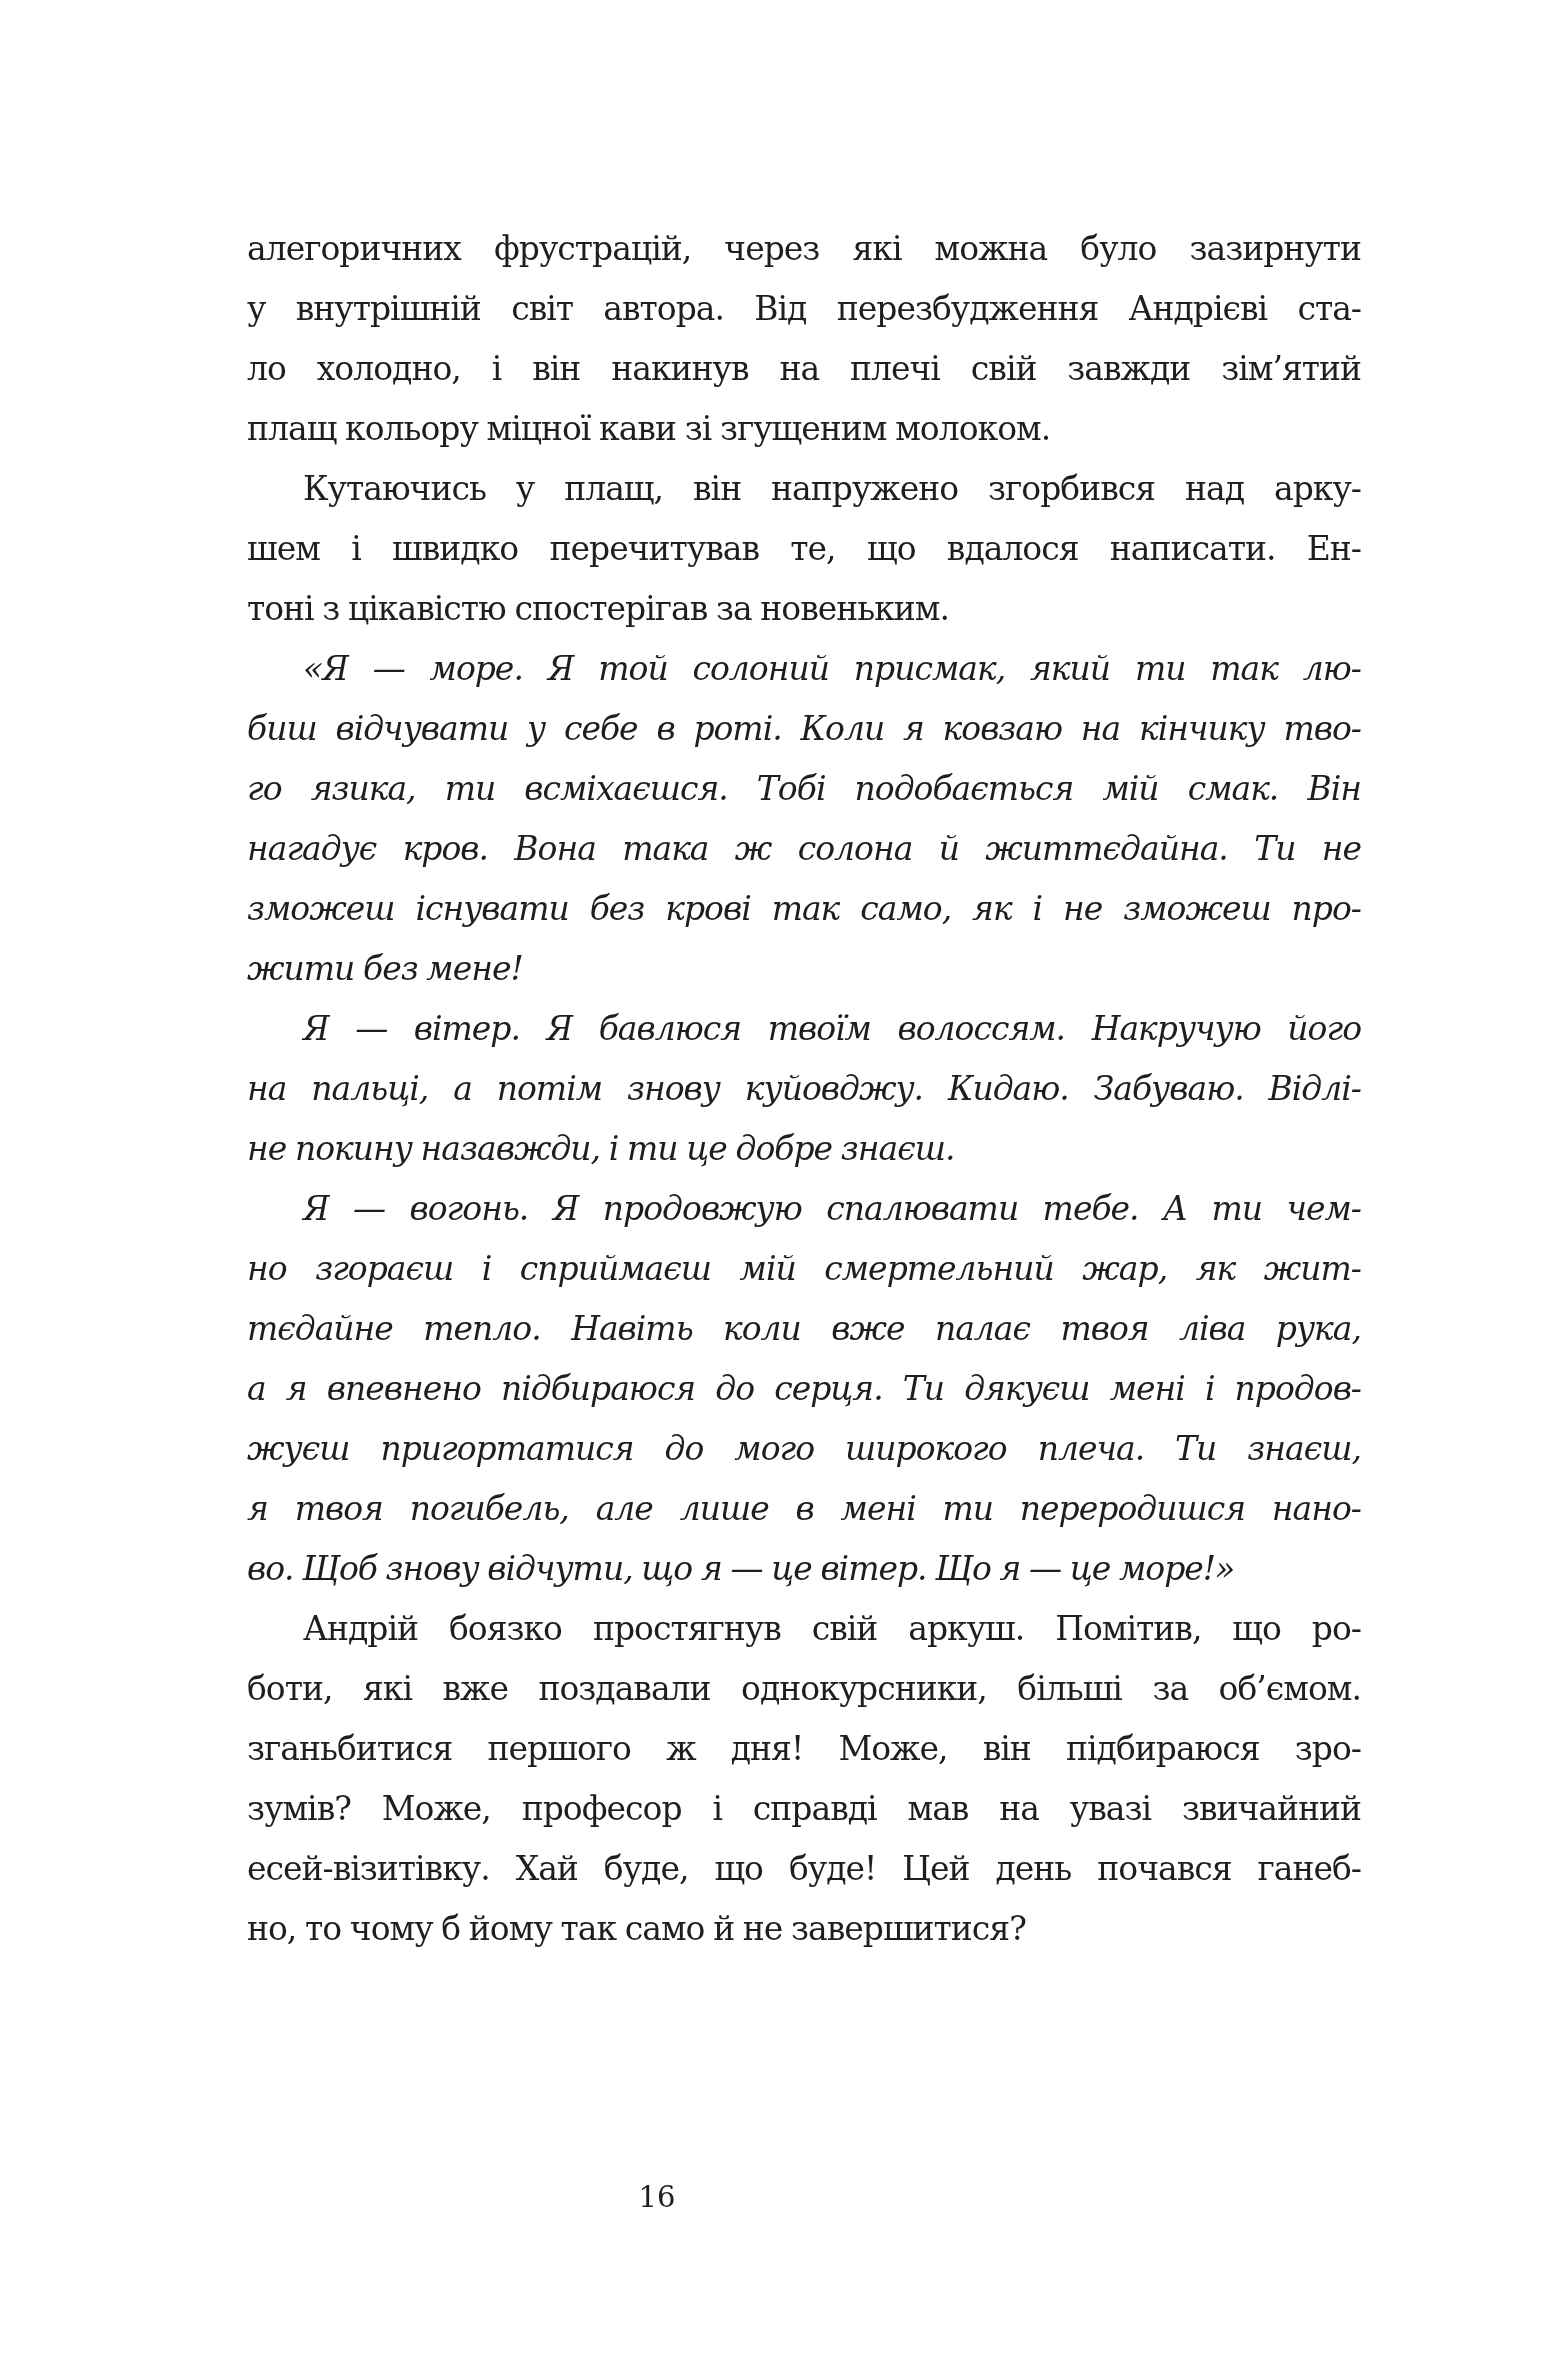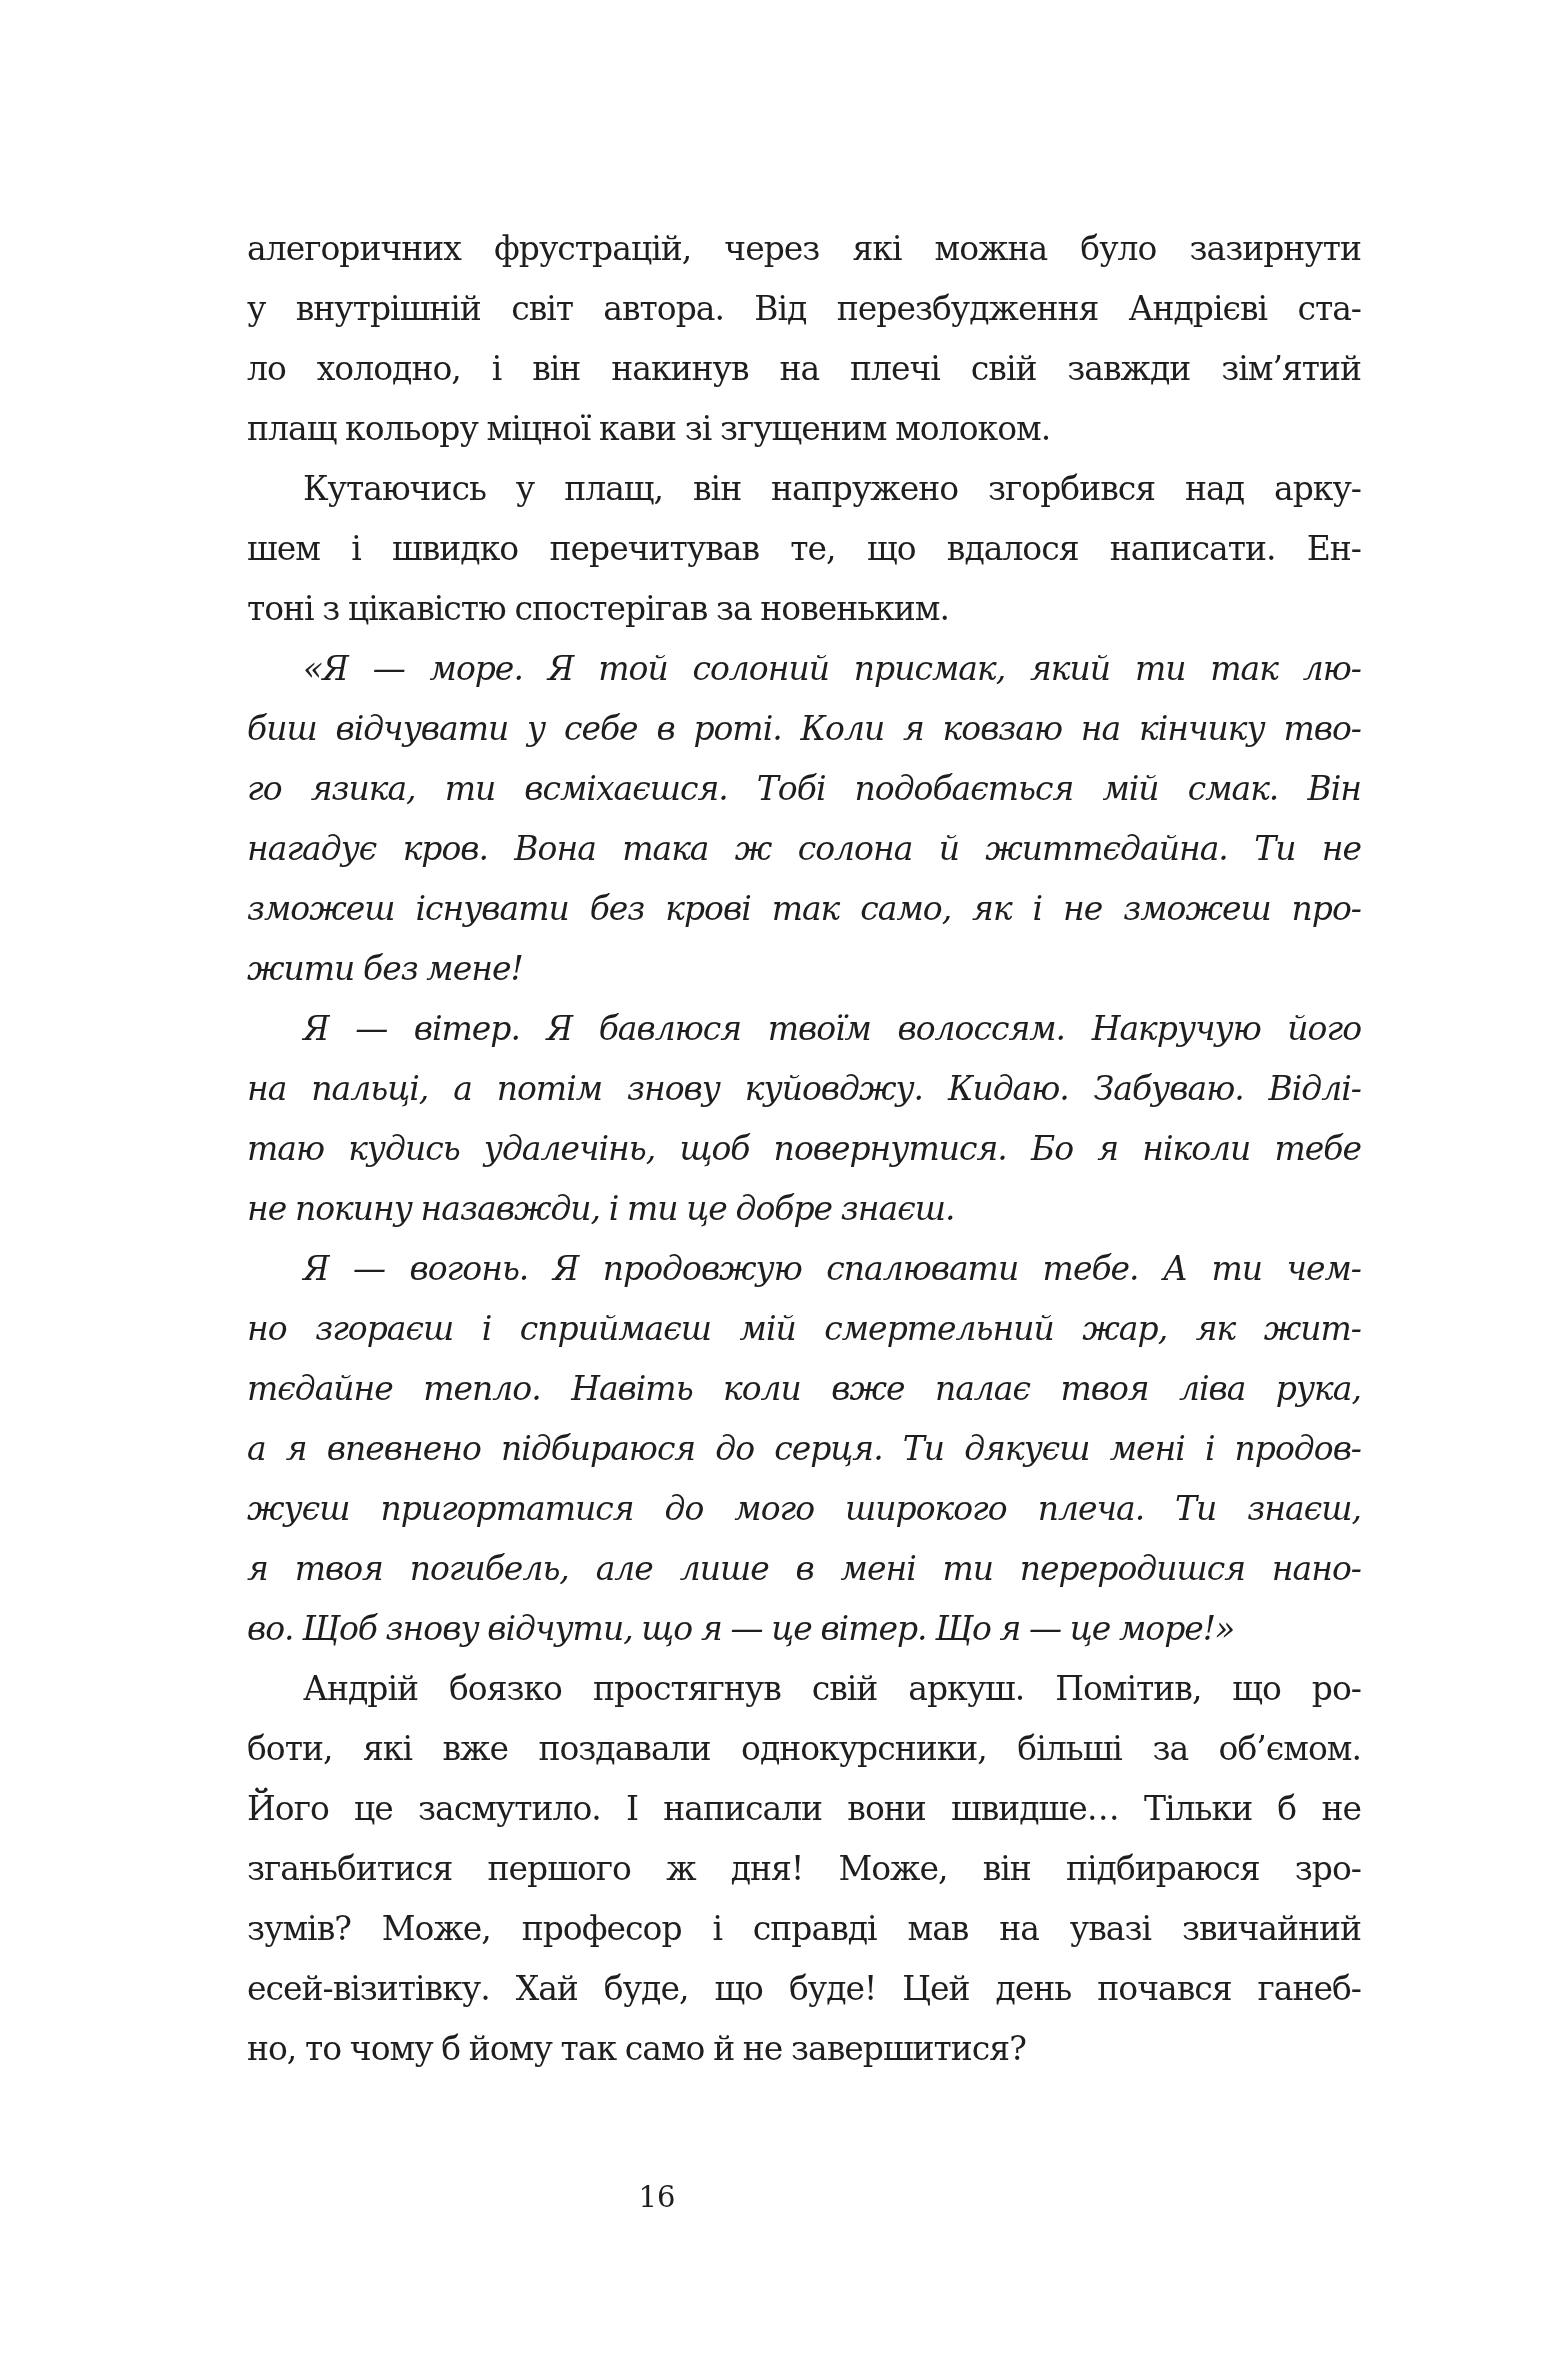--- a/index.html
+++ b/index.html
@@ -57,36 +57,34 @@
     <span class="line first">«Я — море. Я той солоний присмак, який ти так лю-</span>
     <span class="line">биш відчувати у себе в роті. Коли я ковзаю на кінчику тво-</span>
     <span class="line">го язика, ти всміхаєшся. Тобі подобається мій смак. Він</span>
     <span class="line">нагадує кров. Вона така ж солона й життєдайна. Ти не</span>
     <span class="line">зможеш існувати без крові так само, як і не зможеш про-</span>
     <span class="line last">жити без мене!</span>
   </p>
   <p class="para italic">
     <span class="line first">Я — вітер. Я бавлюся твоїм волоссям. Накручую його</span>
     <span class="line">на пальці, а потім знову куйовджу. Кидаю. Забуваю. Відлі-</span>
-    <span class="line">таю кудись удалечінь, щоб повернутися. Бо я ніколи тебе</span>
     <span class="line last">не покину назавжди, і ти це добре знаєш.</span>
   </p>
   <p class="para italic">
     <span class="line first">Я — вогонь. Я продовжую спалювати тебе. А ти чем-</span>
     <span class="line">но згораєш і сприймаєш мій смертельний жар, як жит-</span>
     <span class="line">тєдайне тепло. Навіть коли вже палає твоя ліва рука,</span>
     <span class="line">а я впевнено підбираюся до серця. Ти дякуєш мені і продов-</span>
     <span class="line">жуєш пригортатися до мого широкого плеча. Ти знаєш,</span>
     <span class="line">я твоя погибель, але лише в мені ти переродишся нано-</span>
     <span class="line last">во. Щоб знову відчути, що я — це вітер. Що я — це море!»</span>
   </p>
   <p class="para">
     <span class="line first">Андрій боязко простягнув свій аркуш. Помітив, що ро-</span>
     <span class="line">боти, які вже поздавали однокурсники, більші за об’ємом.</span>
-    <span class="line">Його це засмутило. І написали вони швидше… Тільки б не</span>
     <span class="line">зганьбитися першого ж дня! Може, він підбираюся зро-</span>
     <span class="line">зумів? Може, професор і справді мав на увазі звичайний</span>
     <span class="line">есей-візитівку. Хай буде, що буде! Цей день почався ганеб-</span>
     <span class="line last">но, то чому б йому так само й не завершитися?</span>
   </p>
 </div>
 
 <div class="page-number">16</div>
 
 

